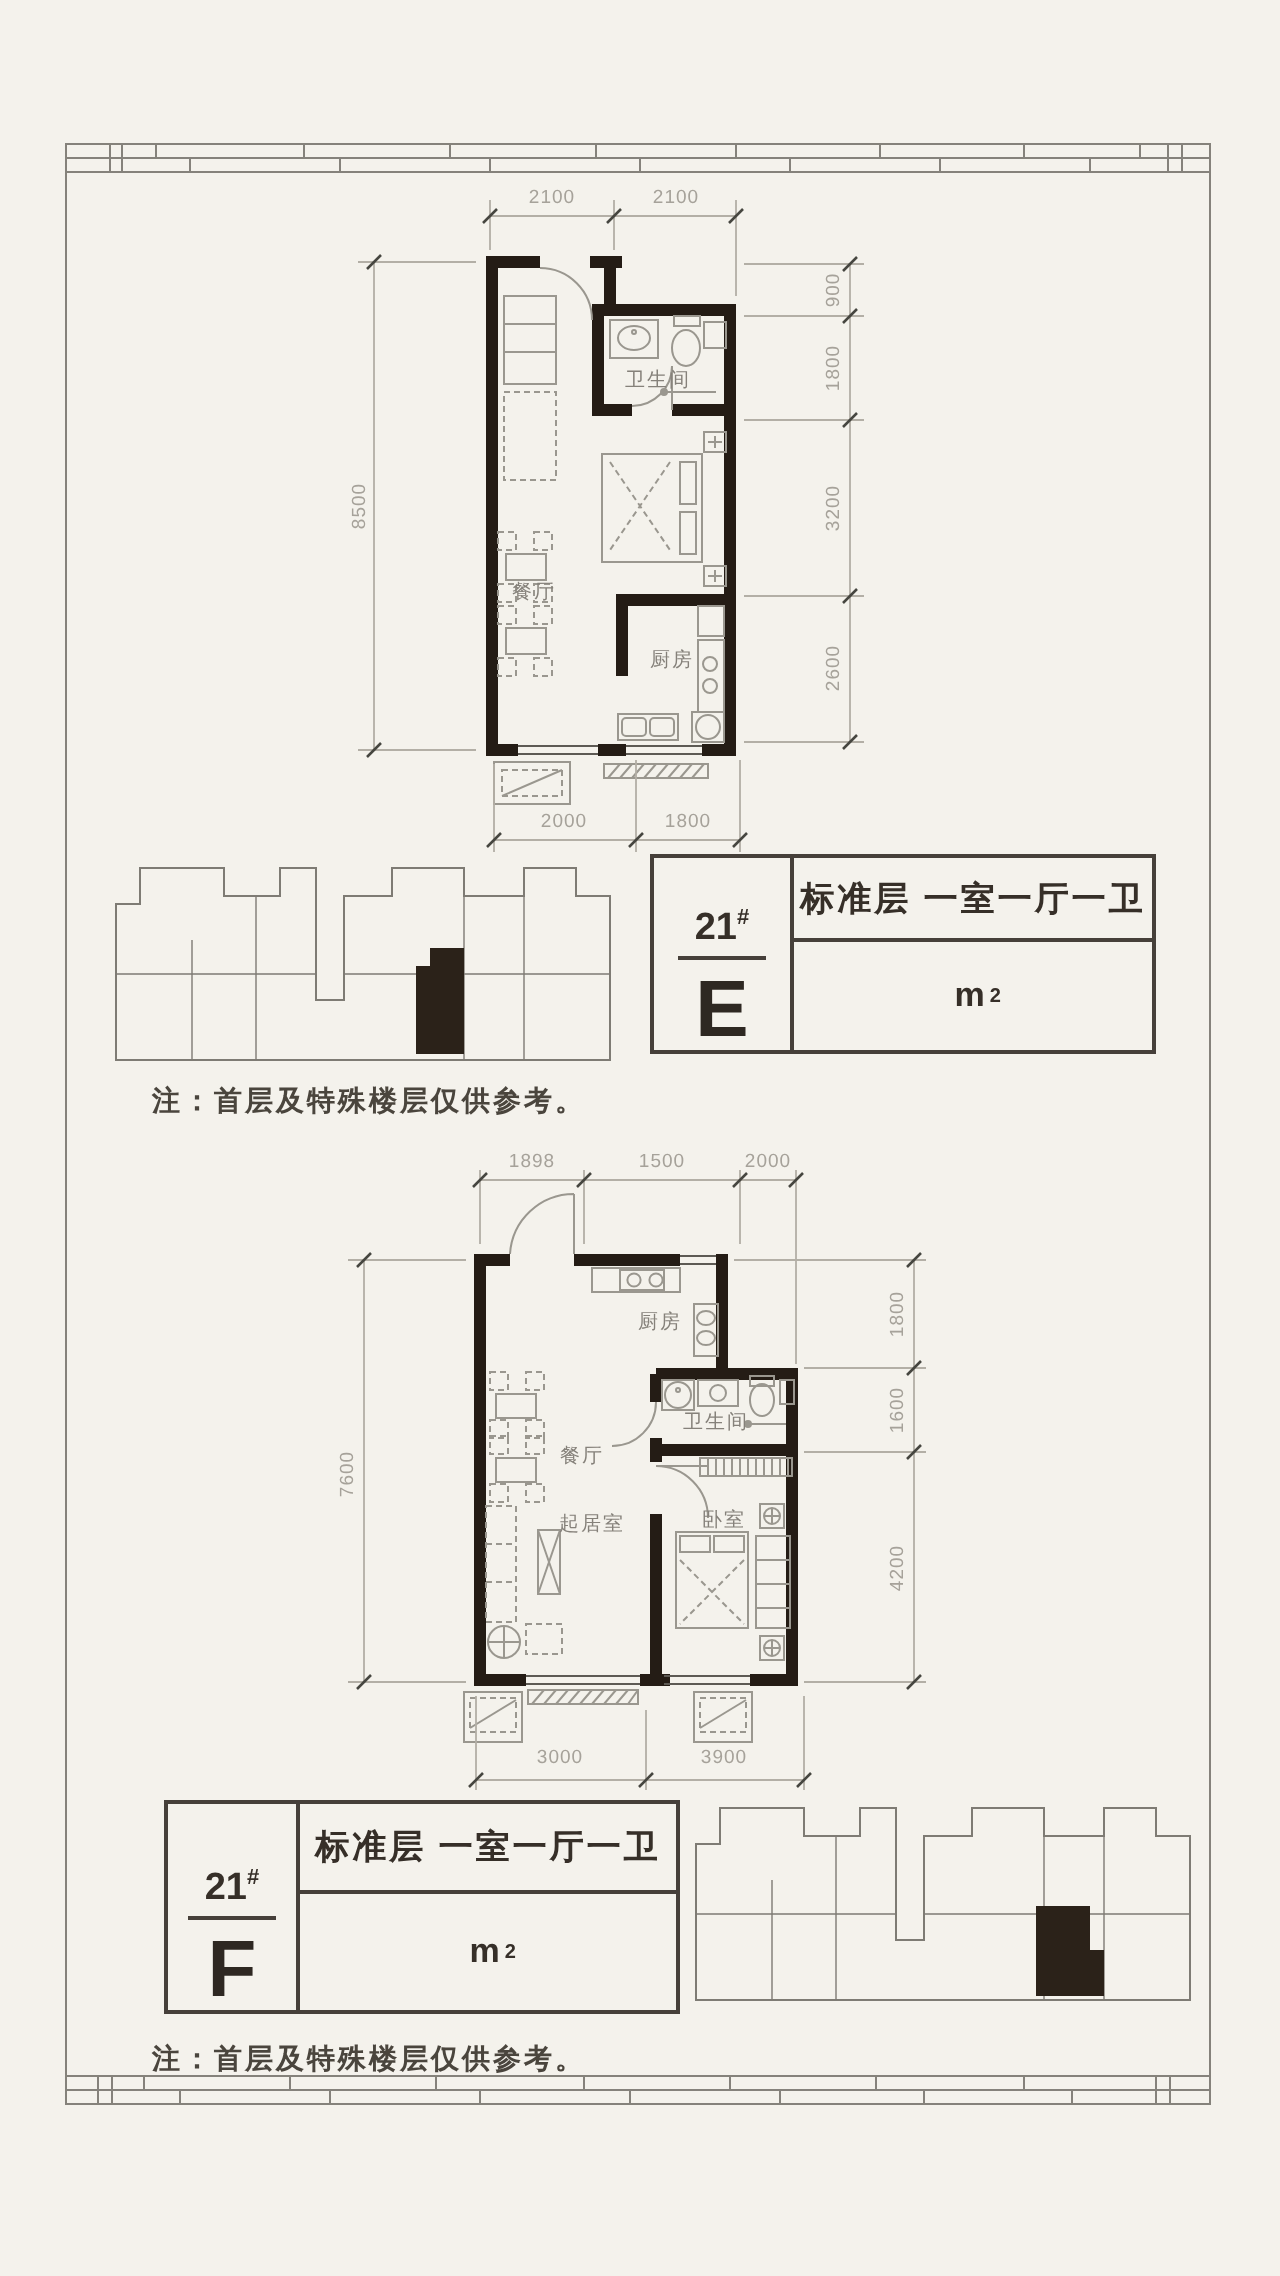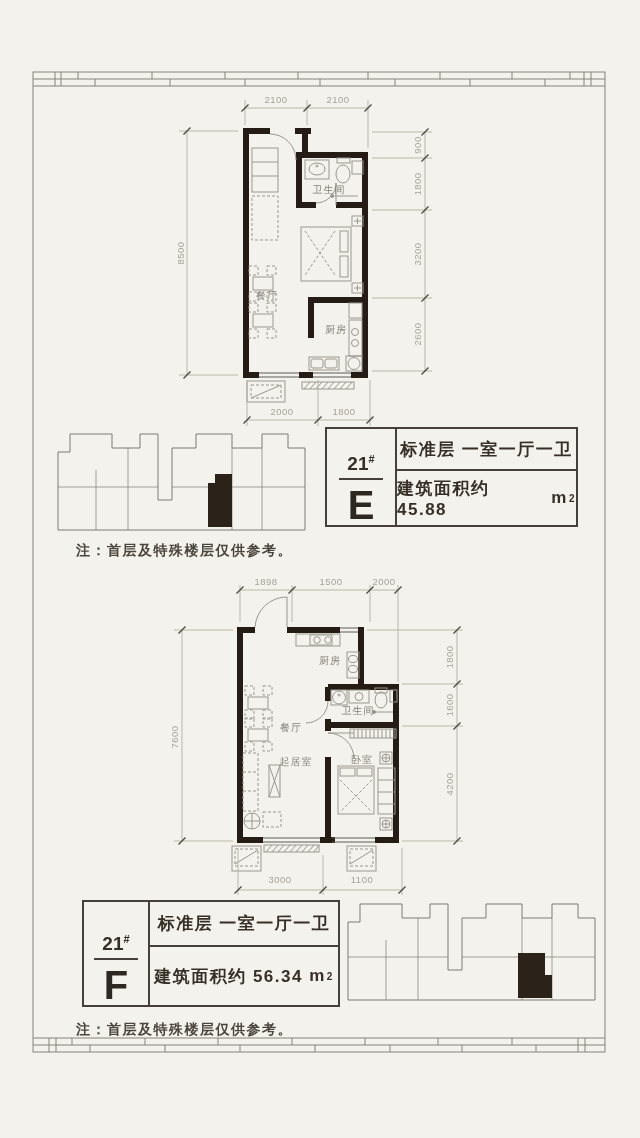--- a/index.html
+++ b/index.html
@@ -266,52 +266,52 @@
 <span class="room" style="left:267px;top:296px">餐厅</span>
 
 <span class="dim" style="left:266px;top:581px">1898</span>
 <span class="dim" style="left:331px;top:581px">1500</span>
 <span class="dim" style="left:384px;top:581px">2000</span>
 <span class="dim v" style="left:174px;top:737px">7600</span>
 <span class="dim v" style="left:449px;top:657px">1800</span>
 <span class="dim v" style="left:449px;top:705px">1600</span>
 <span class="dim v" style="left:449px;top:784px">4200</span>
 <span class="dim" style="left:280px;top:879px">3000</span>
-<span class="dim" style="left:362px;top:879px">1100</span>
+<span class="dim" style="left:362px;top:879px">3900</span>
 
 <span class="room" style="left:330px;top:661px">厨房</span>
 <span class="room" style="left:358px;top:711px">卫生间</span>
 <span class="room" style="left:291px;top:728px">餐厅</span>
 <span class="room" style="left:296px;top:762px">起居室</span>
 <span class="room" style="left:362px;top:760px">卧室</span>
 
 <div class="infobox" style="left:325px;top:427px;width:253px;height:100px">
   <div class="ib-left" style="width:70px">
     <div class="ib-num"><span>21</span><sup>#</sup></div>
     <div class="ib-sep"></div>
     <div class="ib-letter">E</div>
   </div>
   <div class="ib-right">
     <div class="ib-row r1">标准层 一室一厅一卫</div>
     <div class="ib-row r2">
-      <span>建筑面积约 45.88</span>&nbsp;<span>m</span><sup>2</sup>
+      &nbsp;<span>m</span><sup>2</sup>
     </div>
   </div>
 </div>
 
 <div class="infobox" style="left:82px;top:900px;width:258px;height:107px">
   <div class="ib-left" style="width:66px">
     <div class="ib-num"><span>21</span><sup>#</sup></div>
     <div class="ib-sep"></div>
     <div class="ib-letter">F</div>
   </div>
   <div class="ib-right">
     <div class="ib-row r1">标准层 一室一厅一卫</div>
     <div class="ib-row r2">
-      <span>建筑面积约 56.34</span>&nbsp;<span>m</span><sup>2</sup>
+      &nbsp;<span>m</span><sup>2</sup>
     </div>
   </div>
 </div>
 
 <span class="note" style="left:76px;top:542px">注：首层及特殊楼层仅供参考。</span>
 <span class="note" style="left:76px;top:1021px">注：首层及特殊楼层仅供参考。</span>
 
 </div>
 
 </body></html>

